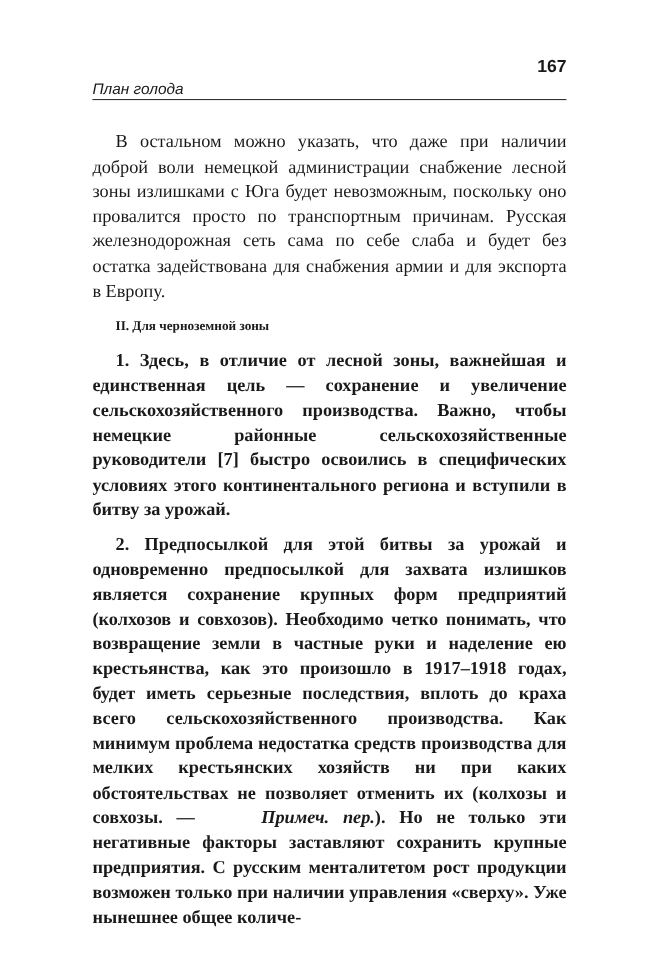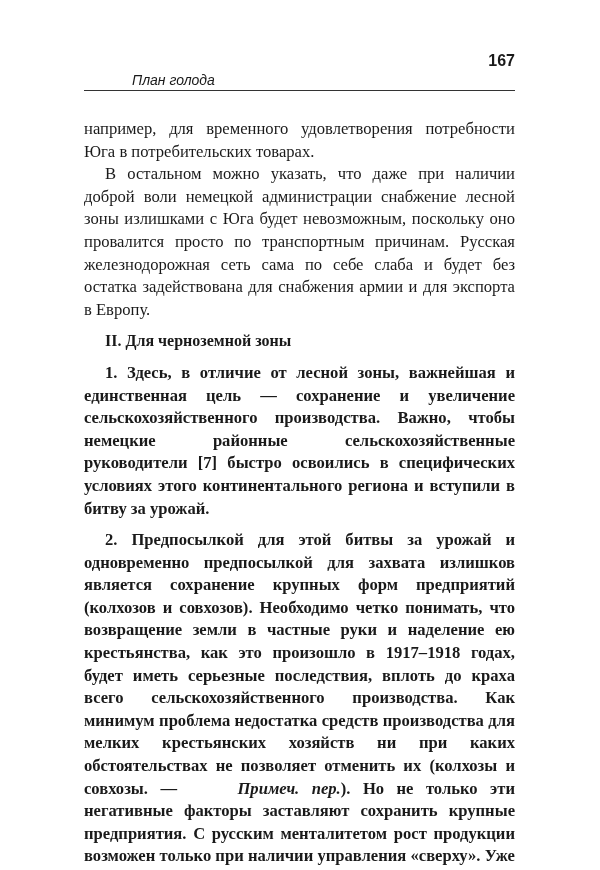--- a/index.html
+++ b/index.html
@@ -3,43 +3,42 @@
 <meta charset="utf-8">
 <style>
   html, body { margin: 0; padding: 0; background: #ffffff; }
   body { width: 600px; height: 870px; position: relative; overflow: hidden; }
   .page { position: absolute; left: 84px; top: 0; width: 431px; color: #1a1a1a; }
   .running-head {
     position: absolute; top: 72px; left: 0; width: 431px; height: 18px;
     border-bottom: 1px solid #333;
     font-family: "Liberation Sans", "DejaVu Sans", sans-serif;
   }
-  .running-title { position: absolute; left: 0; bottom: 2px; font-style: italic; font-size: 14px; margin-left: 48px; }
+  .running-title { position: absolute; left: 0; bottom: 2px; font-style: italic; font-size: 14px; }
   .page-number { position: absolute; right: 0; bottom: 20px; font-weight: bold; font-size: 16px; }
   .body {
     position: absolute; top: 118px; left: 0; width: 431px;
     font-family: "Liberation Serif", "DejaVu Serif", serif;
     font-size: 16.6px; line-height: 22.6px; text-align: justify;
     hyphens: manual;
   }
   .body p { margin: 0; text-indent: 21px; }
   .body p.first { text-indent: 0; }
   .body p.gap { margin-top: 9px; font-weight: bold; }
-  .body h3 { margin: 9px 0 0 0; padding-left: 21px; font-size: 16px; font-weight: bold; line-height: 22.6px; }
+  .body h3 { margin: 9px 0 0 0; padding-left: 21px; font-size: 12px; font-weight: bold; line-height: 22.6px; }
   .body em { font-style: italic; margin-left: 48px; }
 </style>
 </head>
 <body>
 
 <div class="page">
   <div class="running-head">
     <span class="running-title">План голода</span>
     <span class="page-number">167</span>
   </div>
 
   <div class="body">
-    <p class="first">например, для временного удовлетворения потребности Юга в потребительских товарах.</p>
     <p>В остальном можно указать, что даже при наличии доброй воли немецкой администрации снабжение лесной зоны излишками с Юга будет невозможным, поскольку оно провалится просто по транспортным причинам. Русская железнодорожная сеть сама по себе слаба и будет без остатка задействована для снабжения армии и для экспорта в Европу.</p>
     <h3>II. Для черноземной зоны</h3>
     <p class="gap">1. Здесь, в отличие от лесной зоны, важнейшая и единственная цель — сохранение и увеличение сельскохозяйственного производства. Важно, чтобы немецкие районные сельскохозяйственные руководители [7] быстро освоились в специфических условиях этого континентального региона и вступили в битву за урожай.</p>
     <p class="gap"><span>2. Предпосылкой для этой битвы за урожай и одновременно предпосылкой для захвата излишков является сохранение крупных форм предприятий (колхозов и совхозов). Необходимо четко понимать, что возвращение земли в частные руки и наделение ею крестьянства, как это произошло в 1917–1918 годах, будет иметь серьезные последствия, вплоть до краха всего сельскохозяйственного производства. Как минимум проблема недостатка средств производства для мелких крестьянских хозяйств ни при каких обстоятельствах не позволяет отменить их (колхозы и совхозы. — </span><em>Примеч. пер.</em><span>). Но не только эти негативные факторы заставляют сохранить крупные предприятия. С русским менталитетом рост продукции возможен только при наличии управления «сверху». Уже нынешнее общее количе-</span></p>
   </div>
 </div>
 
 </body></html>

